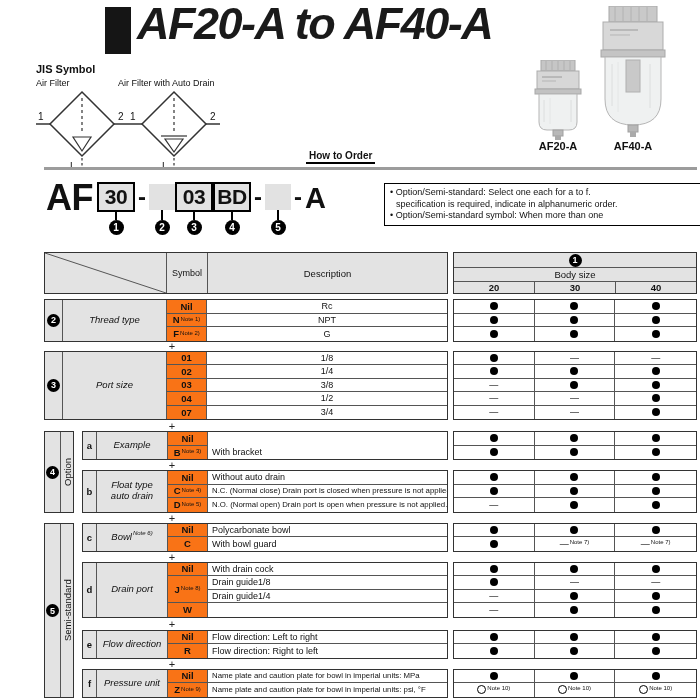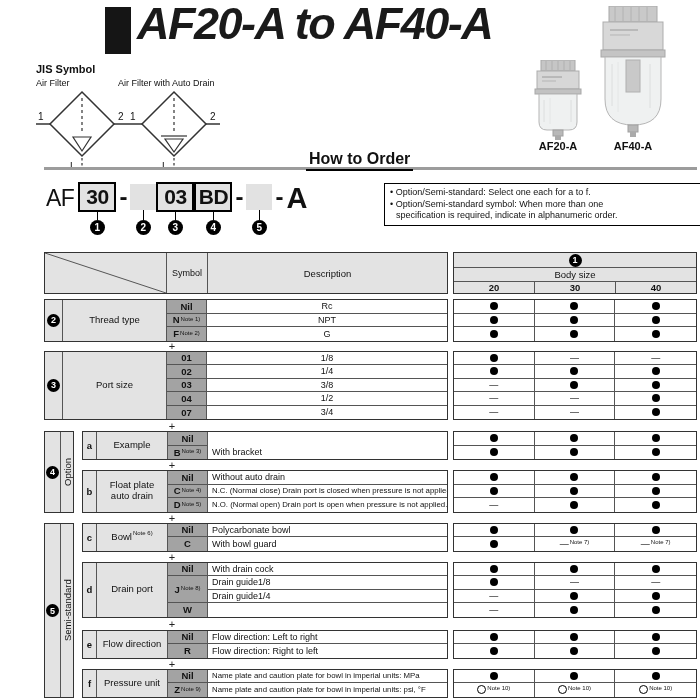--- a/index.html
+++ b/index.html
@@ -17,26 +17,26 @@
   .jis-head  { position:absolute; left:36px; top:63px; font-size:11px; font-weight:bold; }
   .jis-lab1  { position:absolute; left:36px; top:78px; font-size:9px; }
   .jis-lab2  { position:absolute; left:118px; top:78px; font-size:9px; }
   .jis-svg   { position:absolute; top:88px; }
   
   .prod-svg { position:absolute; }
   .prod-label { position:absolute; top:140px; font-size:11px; font-weight:bold; width:70px; text-align:center; }
   
   .hto-rule { position:absolute; left:44px; top:167px; width:653px; height:3px; background:#9c9c9c; }
   .hto-title {
-    position:absolute; left:306px; top:150px; font-size:16px; font-weight:bold;
+    position:absolute; left:306px; top:150px; font-size:10px; font-weight:bold;
     border-bottom:2.5px solid #000; padding:0 3px 1px 3px;
   }
   
   #order-code { position:absolute; left:46px; top:182px; display:flex; align-items:flex-start; }
-  .oc-prefix { font-size:23px; font-weight:normal; line-height:32px; margin-right:4px; letter-spacing:-0.5px; }
+  .oc-prefix { font-size:36px; font-weight:bold; line-height:32px; margin-right:4px; letter-spacing:-0.5px; }
   .oc-wrap { display:flex; flex-direction:column; align-items:center; }
   .oc-box {
     background:#e2e2e2; font-size:21px; font-weight:bold; letter-spacing:-0.5px;
     display:flex; align-items:center; justify-content:center; box-sizing:border-box;
   }
   .oc-box.bordered { border:2px solid #000; height:30px; min-width:38px; padding:0 2px; }
   .oc-box.plain    { border:none; height:26px; min-width:26px; margin-top:2px; }
   .oc-line { width:1.5px; background:#000; flex:0 0 auto; }
   .oc-dash { font-size:24px; font-weight:bold; line-height:30px; margin:0 3px; }
   .oc-suffix { font-size:29px; font-weight:bold; line-height:32px; letter-spacing:-0.5px; }
@@ -72,25 +72,25 @@
   .t-hsizes div:not(:last-child) { border-right:1px solid #555; }
 
   .t-section { position:relative; }
   .t-lbox, .t-rbox { position:absolute; top:0; height:100%; box-sizing:border-box; border:1px solid #333; display:flex; }
   .t-rbox { left:409px; width:244px; background:#fff; display:grid; }
   .t-ccell, .t-letter, .t-label {
     background:#e3e3e3; border-right:1px solid #555; display:flex; align-items:center; justify-content:center;
   }
   .t-ccell  { width:17px; }
   .t-letter { width:13px; font-size:9.5px; font-weight:bold; }
-  .t-label  { width:103px; font-size:9.5px; text-align:center; flex-direction:column; line-height:1.15; }
+  .t-label  { width:103px; font-size:9.5px; text-align:center; flex-direction:column; line-height:1.15;font-style:italic; }
   .t-label.narrow { width:70px; }
   .t-rows { flex:1; display:grid; grid-template-columns:40px 1fr; }
   .t-sym {
-    grid-column:1; background:#a3a3a3; border-right:1px solid #555;
+    grid-column:1; background:#f97316; border-right:1px solid #555;
     display:flex; align-items:center; justify-content:center; font-size:9.5px; font-weight:bold;
   }
   .t-desc { grid-column:2; background:#fff; display:flex; align-items:center; font-size:9px; padding:0 4px; white-space:nowrap; overflow:hidden; }
   .t-desc.center { justify-content:center; }
   .t-desc.small { font-size:7.8px; }
   .bb { border-bottom:1px solid #555; }
   .t-acell { display:flex; align-items:center; justify-content:center; font-size:9px; }
   .t-acell.cb1, .t-acell.cb2 { border-right:1px solid #555; }
   .dot { width:8px; height:8px; border-radius:50%; background:#000; }
   .circ { width:7px; height:7px; border-radius:50%; border:1px solid #000; background:#fff; }
@@ -220,22 +220,22 @@
         <div class="oc-box plain"></div>
         <div class="oc-line" style="height: 10px;"></div>
         <div class="numcircle">5</div>
       </div>
       <span class="oc-dash">-</span>
       <span class="oc-suffix">A</span>
     </div>
 
   <div id="notes-box">
     <div>• Option/Semi-standard: Select one each for a to f.</div>
+    <div style="padding-left:6px">  specification is required, indicate in alphanumeric order.</div>
     <div>• Option/Semi-standard symbol: When more than one</div>
-    <div style="padding-left:6px">  specification is required, indicate in alphanumeric order.</div>
   </div>
 
   <div id="ht-table">
     <div class="t-header">
       <div class="t-hleft">
         <div class="t-corner">
           <svg width="121" height="40">
               <line x1="0" y1="0" x2="121" y2="40" stroke="#555" stroke-width="1"></line>
             </svg>
         </div>
@@ -404,21 +404,21 @@
             <div class="t-acell">
               <span class="dot"></span>
             </div>
           </div>
         </div>
         <div class="t-section" style="height: 42.5px; margin-top: 10px;">
           <div class="plus" style="top: -5px;">+</div>
           <div class="t-lbox" style="left: 38px; width: 366px;">
             <div class="t-letter">b</div>
             <div class="t-label narrow">
-              <div>Float plate</div>
+              <div>Float type</div>
               <div>auto drain</div>
             </div>
             <div class="t-rows" style="grid-template-rows: repeat(3, 1fr);">
               <div class="t-sym bb">Nil</div>
               <div class="t-desc bb">Without auto drain</div>
               <div class="t-sym bb">C<sup class="note">Note 4)</sup></div>
               <div class="t-desc small bb">N.C. (Normal close) Drain port is closed when pressure is not applied.</div>
               <div class="t-sym">D<sup class="note">Note 5)</sup></div>
               <div class="t-desc small">N.O. (Normal open) Drain port is open when pressure is not applied.</div>
             </div>

